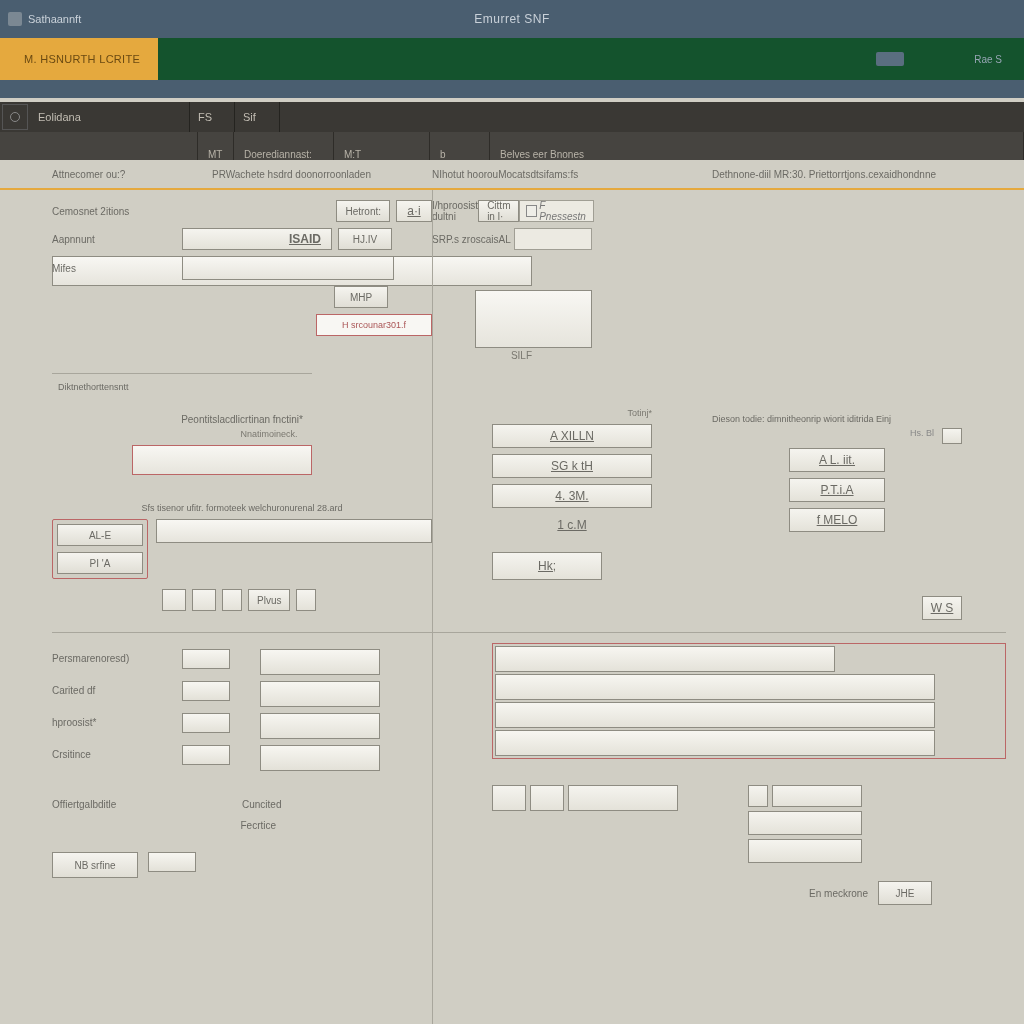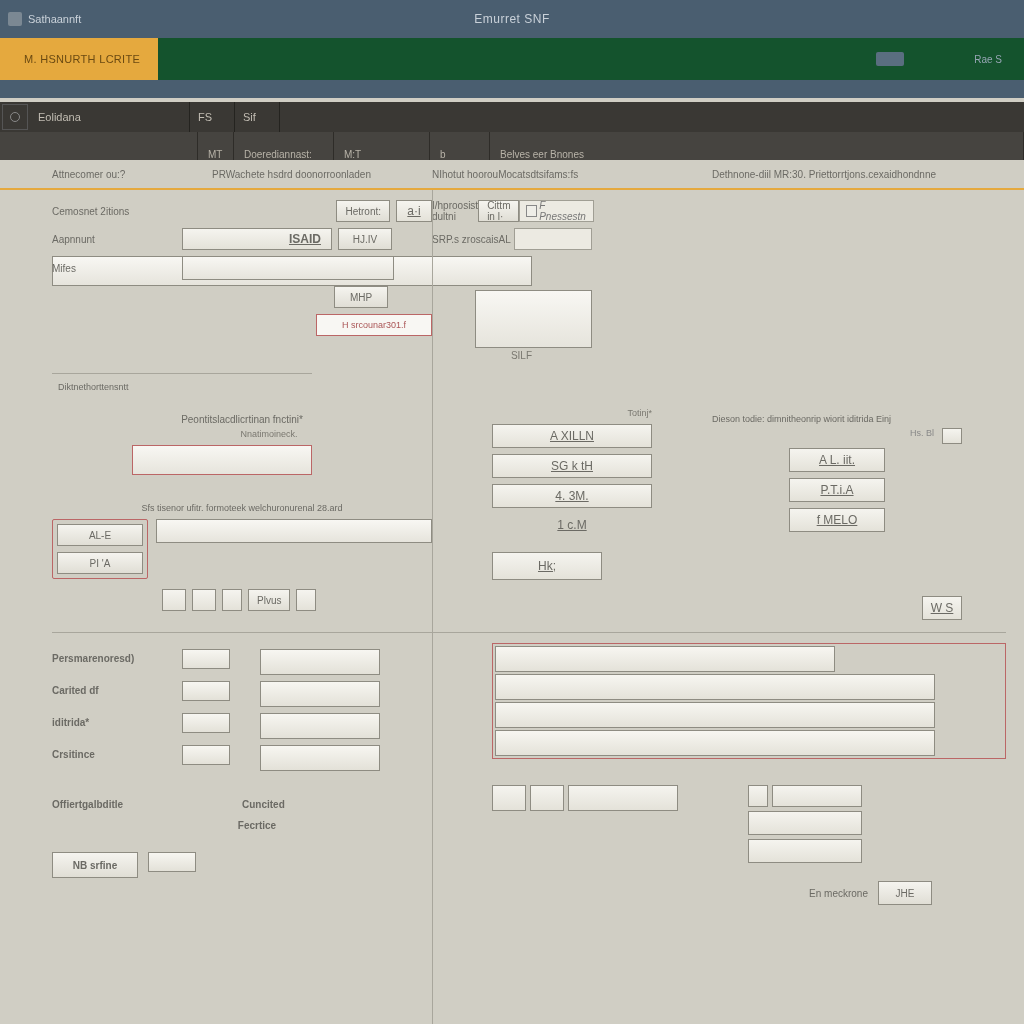--- a/index.html
+++ b/index.html
@@ -70,21 +70,21 @@
   
   
   .cluster-left{width:380px;float:left;}
   .cluster-right{width:540px;}
   .clear{clear:both;}
   
   
   .stack{display:flex;gap:6px;flex-direction:column;}
   
   
-  .botrow{display:flex;align-items:flex-start;margin-top:6px;font-weight:bold;}
+  .botrow{display:flex;align-items:flex-start;margin-top:6px;}
   .botrow .lbl2{width:130px;font-size:10px;color:#6b6a64;padding-top:4px;}
   .minigrid{display:flex;flex-direction:column;gap:2px;}
   .minigrid .mg{width:48px;height:20px;background:linear-gradient(#f7f6f1,#e3e1d8);border:1px solid #8e8c82;}
   .minigrid2{margin-left:30px;}
   .minigrid2 .mg{width:120px;height:26px;}
   
   .cb{width:12px;height:12px;border:1px solid #888;background:#efeee8;display:inline-block;}
   
   
   .bars{display:flex;flex-direction:column;gap:2px;}
@@ -328,21 +328,21 @@
       <div class="botrow">
           <div class="lbl2">Carited df</div>
         <div class="minigrid">
             <div class="mg"></div>
           </div>
         <div class="minigrid minigrid2">
             <div class="mg"></div>
           </div>
       </div>
       <div class="botrow">
-          <div class="lbl2">iditrida*</div>
+          <div class="lbl2">hproosist*</div>
         <div class="minigrid">
             <div class="mg"></div>
           </div>
         <div class="minigrid minigrid2">
             <div class="mg"></div>
           </div>
       </div>
       <div class="botrow">
           <div class="lbl2">Crsitince</div>
         <div class="minigrid">

